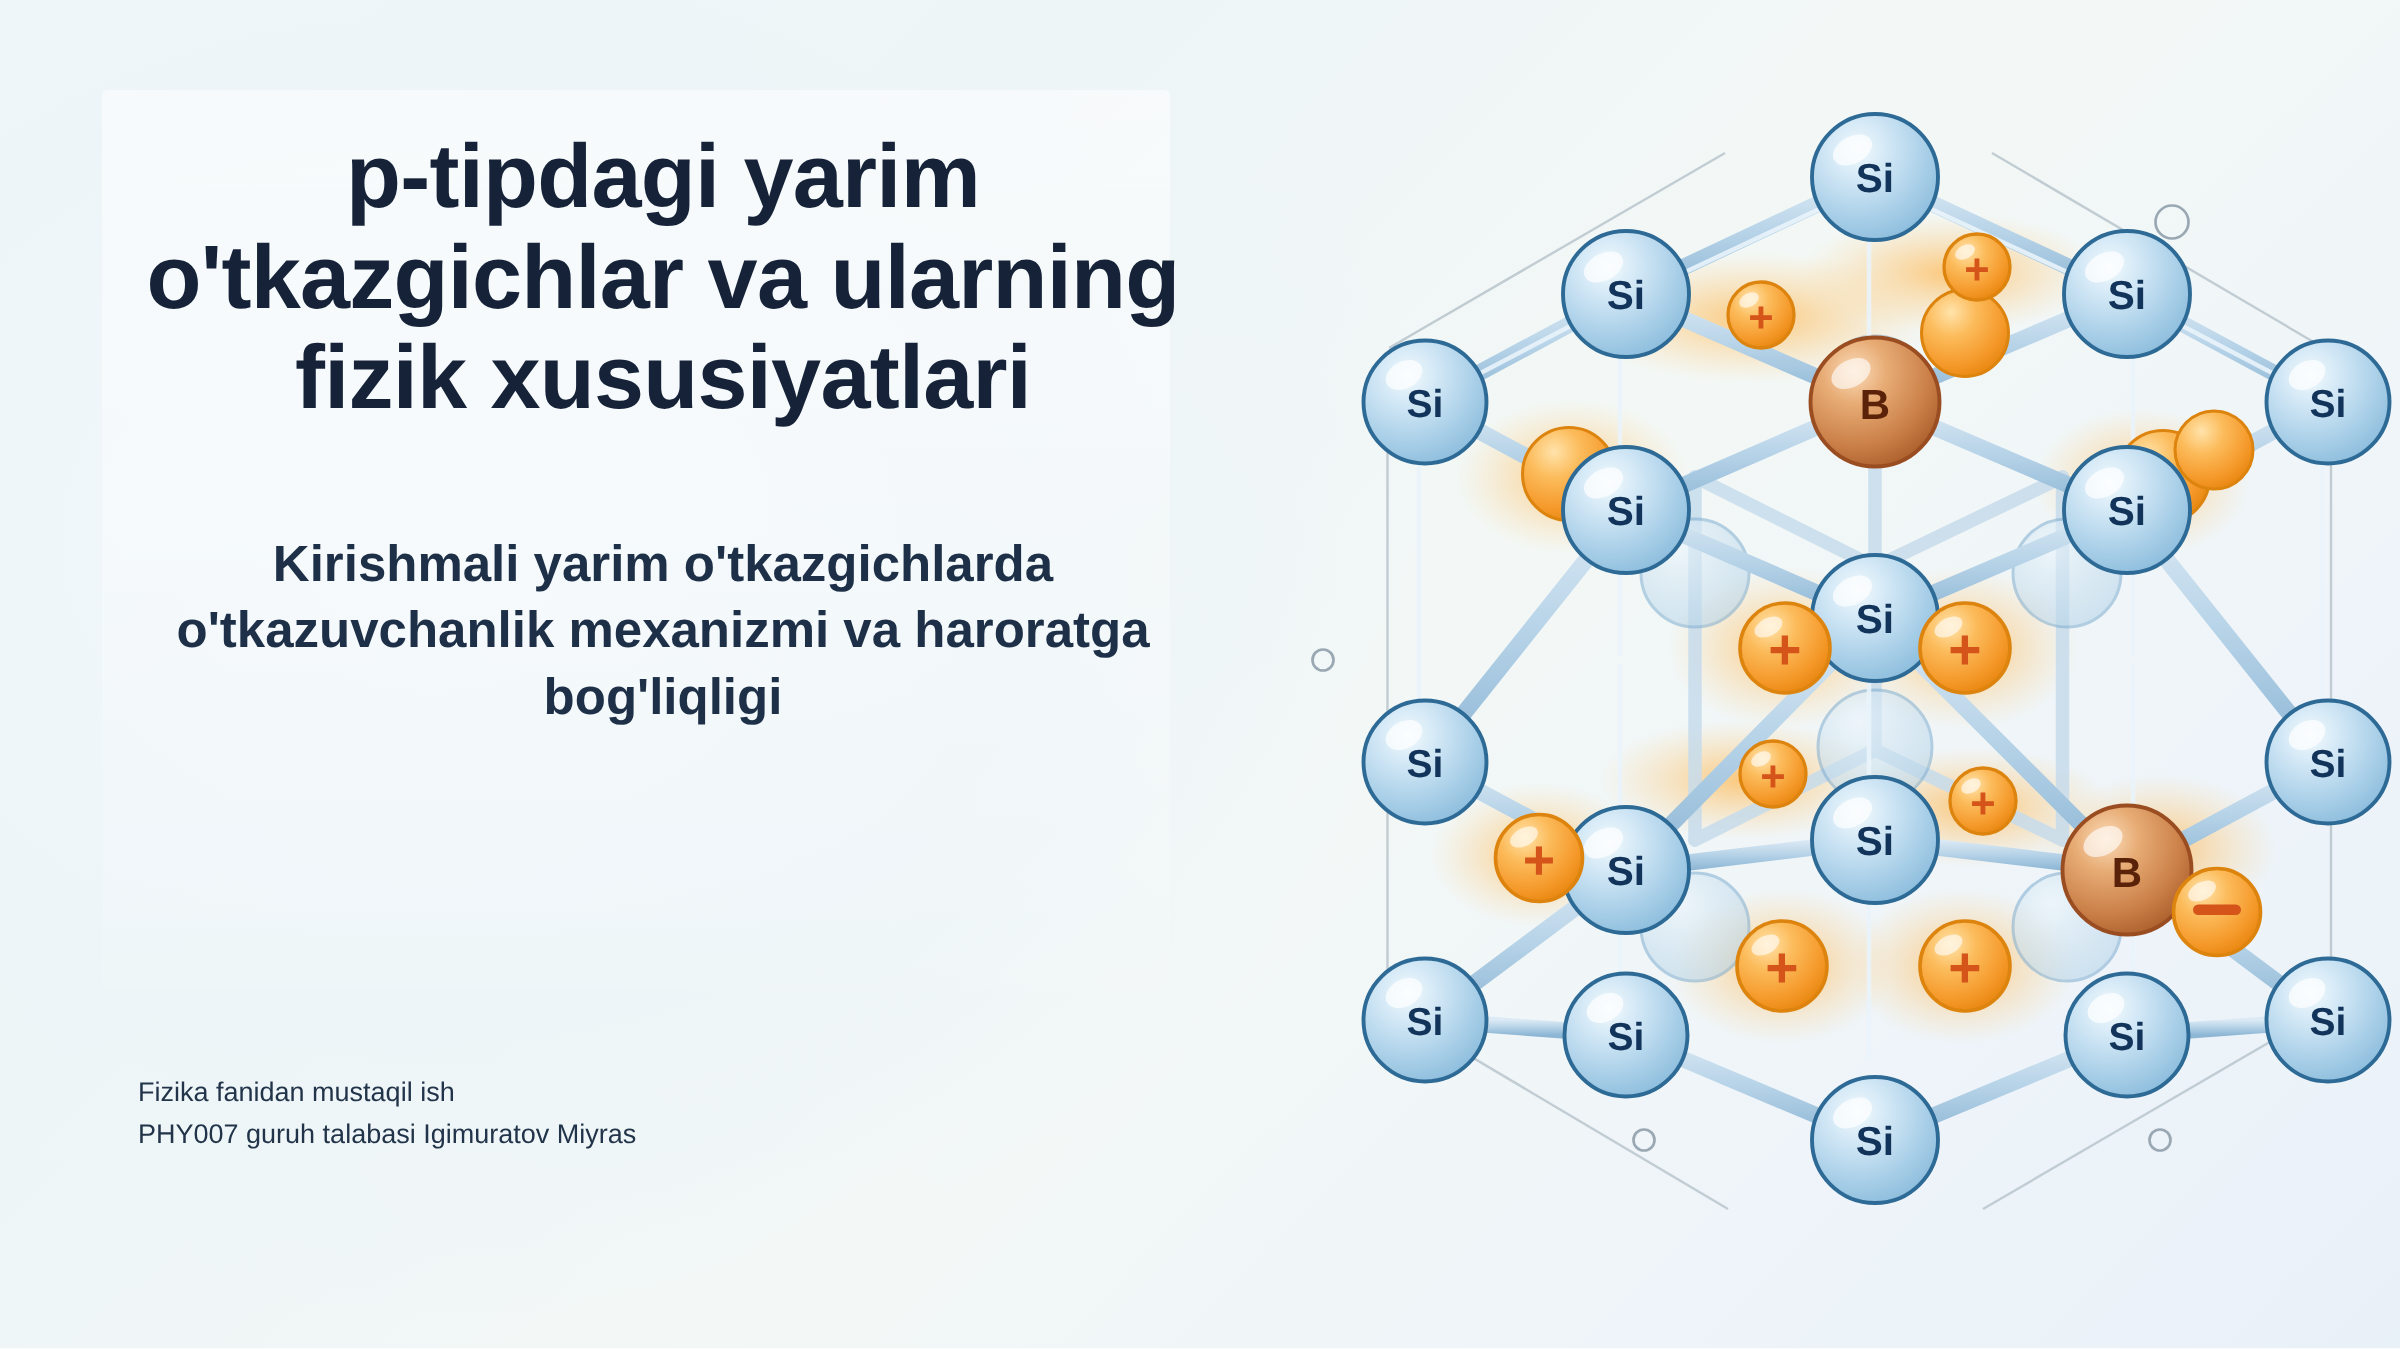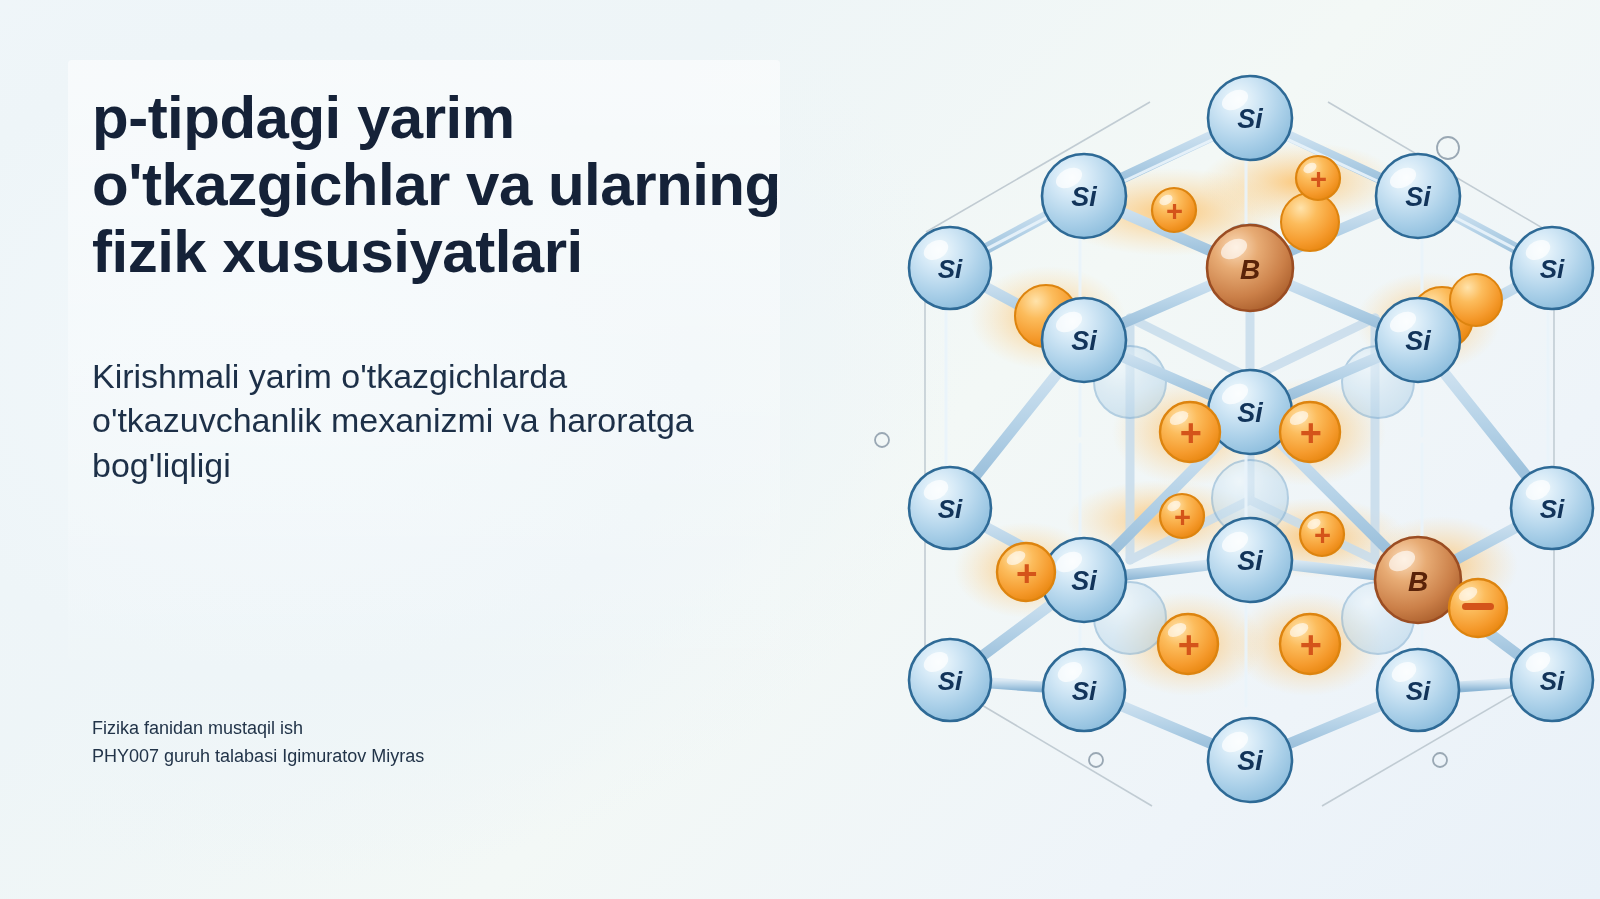--- a/index.html
+++ b/index.html
@@ -29,36 +29,37 @@
     border-radius: 4px;
     pointer-events: none;
   }
 
   
   .text-col {
     position: absolute;
     left: 92px;
     top: 84px;
     width: 700px;
+    text-align: center;
   }
   .title {
     font-size: 60px;
     line-height: 1.12;
     font-weight: 700;
     color: #152238;
     letter-spacing: -0.5px;
     margin: 0;
     white-space: pre-line;
   }
   .subtitle {
     margin: 0;
     margin-top: 68px;
     font-size: 34px;
     line-height: 1.32;
-    font-weight: 400;
+    font-weight: 700;
     color: #1d3048;
     white-space: pre-line;
   }
   .footer {
     position: absolute;
     left: 92px;
     top: 714px;
     width: 700px;
     font-size: 18px;
     line-height: 1.58;
@@ -66,21 +67,20 @@
     white-space: pre-line;
   }
 
   
   .figure {
     position: absolute;
     left: 830px;
     top: 0px;
     width: 770px;
     height: 899px;
-    font-style: italic;
   }
   .figure svg { display: block; width: 100%; height: 100%; }
 </style>
 </head>
 <body>
 
 <div class="slide">
 
   <div class="text-panel"></div>
 

